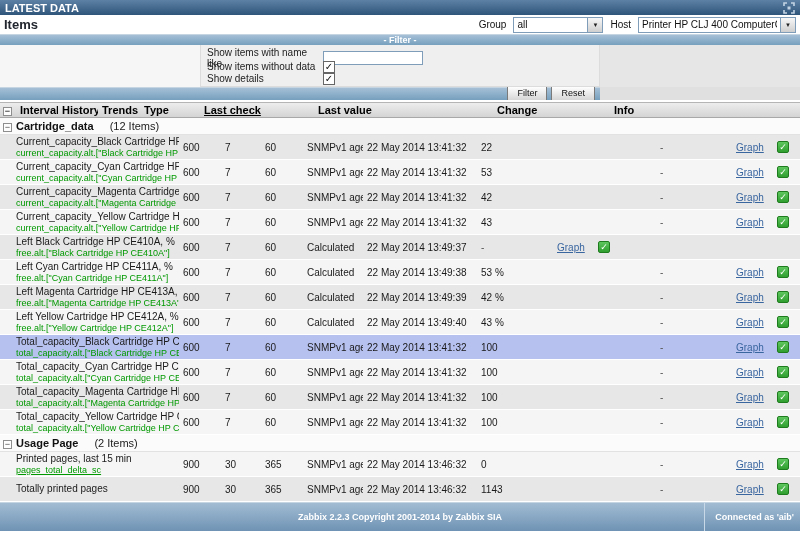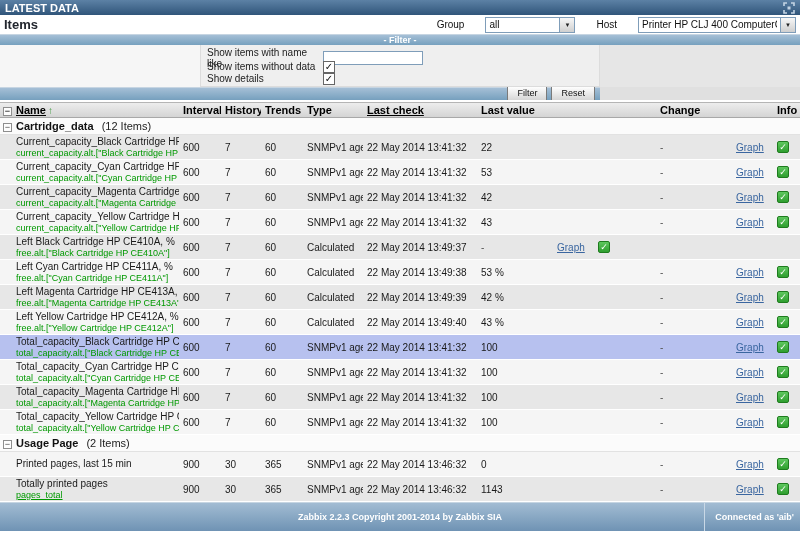--- a/index.html
+++ b/index.html
@@ -15,21 +15,21 @@
     height:16px; background:linear-gradient(#5c81a5,#30557a);
     color:#fff; font-weight:bold; font-size:11px;
     display:flex; align-items:center; padding:0 5px;
   }
   .titlebar .spacer { flex:1; }
   .fs-icon { width:12px; height:12px; display:block; cursor:pointer; }
 
   
   .items-row { height:19px; display:flex; align-items:center; padding:0 4px; background:#fff; }
   .items-row h1 { font-size:13px; font-weight:bold; color:#22262e; }
-  .host-controls { margin-left:auto; display:flex; align-items:center; gap:21px; font-size:10px; }
+  .host-controls { margin-left:auto; display:flex; align-items:center; gap:7px; font-size:10px; }
   .select {
     display:flex; align-items:center; height:16px; background:#fff;
     border:1px solid #7f9db9; font-size:10px; padding-left:3px; cursor:pointer;
     white-space:nowrap; overflow:hidden;
   }
   .select .sel-val { flex:1; overflow:hidden; white-space:nowrap; }
   .select .arrow-btn {
     width:15px; align-self:stretch; margin-left:3px; flex:none;
     background:linear-gradient(#f7f7f7,#cfcfcf); border-left:1px solid #7f9db9;
     display:flex; align-items:center; justify-content:center; font-size:6px; color:#222;
@@ -93,21 +93,21 @@
   .sort-icon { color:#3c9a3c; font-size:10px; font-weight:bold; margin-left:2px; cursor:pointer; }
   .minus-box {
     display:inline-flex; width:9px; height:9px; border:1px solid #8e8e8e; background:#fdfdfd;
     color:#444; font-size:9px; line-height:7px; align-items:center; justify-content:center; cursor:pointer;
   }
 
   .group-row {
     height:17px; display:flex; align-items:center; background:#fbfbfb;
     border-bottom:1px solid #e2e2e2; font-size:11px;
   }
-  .group-row .g-name { font-weight:bold; margin-right:8px; }
+  .group-row .g-name { font-weight:bold; margin-right:16px; }
   .group-row .g-count { color:#222; }
 
   .item-row { height:25px; display:flex; align-items:stretch; border-bottom:1px solid #fff; }
   .item-row.dark  { background:#e7e7e7; }
   .item-row.light { background:#f5f5f5; }
   .item-row.selected { background:#b7c1ef; }
   .item-row .cell { display:flex; flex-direction:column; justify-content:center; }
   .item-name { font-size:10px; color:#1a1a1a; line-height:12px; white-space:nowrap; overflow:hidden; }
   .item-key  { font-size:9px; color:#009900; line-height:11px; white-space:nowrap; overflow:hidden; }
   .item-key.key-link { text-decoration:underline; cursor:pointer; }
@@ -200,23 +200,20 @@
       <button class="btn">Filter</button>
       <button class="btn">Reset</button>
     </div>
     <div class="bar-gray"></div>
   </div>
 
   <div class="gap2"></div>
 
   <div class="thead">
     <span class="cell col-expand"><span class="minus-box">−</span></span>
-    <span class="cell col-name">
-      <span class="th-link">Name</span><span class="sort-icon">↑</span>
-    </span>
     <span class="cell col-interval">Interval</span>
     <span class="cell col-history">History</span>
     <span class="cell col-trends">Trends</span>
     <span class="cell col-type">Type</span>
     <span class="cell col-lastcheck"><span class="th-link">Last check</span></span>
     <span class="cell col-lastvalue">Last value</span>
     <span class="cell col-change">Change</span>
     <span class="cell col-graph"></span>
     <span class="cell col-info">Info</span>
   </div>
@@ -468,40 +465,40 @@
     </div>
       <div class="group-row">
       <span class="cell col-expand"><span class="minus-box">−</span></span>
       <span class="g-name">Usage Page</span>
       <span class="g-count">(2 Items)</span>
     </div>
       <div class="item-row light">
       <span class="cell col-expand"></span>
       <span class="cell col-name">
         <span class="item-name">Printed pages, last 15 min</span>
+        <span class="item-key key-link">pages_total_delta_sc</span>
       </span>
       <span class="cell col-interval num">900</span>
       <span class="cell col-history num">30</span>
       <span class="cell col-trends num">365</span>
       <span class="cell col-type num">SNMPv1 agent</span>
       <span class="cell col-lastcheck num">22 May 2014 13:46:32</span>
       <span class="cell col-lastvalue num">0</span>
       <span class="cell col-change change-val">-</span>
       <span class="cell col-graph">
           <span class="graph-link">Graph</span>
         </span>
       <span class="cell col-info">
           <span class="ok-icon">✓</span>
         </span>
     </div>
       <div class="item-row dark">
       <span class="cell col-expand"></span>
       <span class="cell col-name">
         <span class="item-name">Totally printed pages</span>
-        <span class="item-key key-link">pages_total</span>
       </span>
       <span class="cell col-interval num">900</span>
       <span class="cell col-history num">30</span>
       <span class="cell col-trends num">365</span>
       <span class="cell col-type num">SNMPv1 agent</span>
       <span class="cell col-lastcheck num">22 May 2014 13:46:32</span>
       <span class="cell col-lastvalue num">1143</span>
       <span class="cell col-change change-val">-</span>
       <span class="cell col-graph">
           <span class="graph-link">Graph</span>

